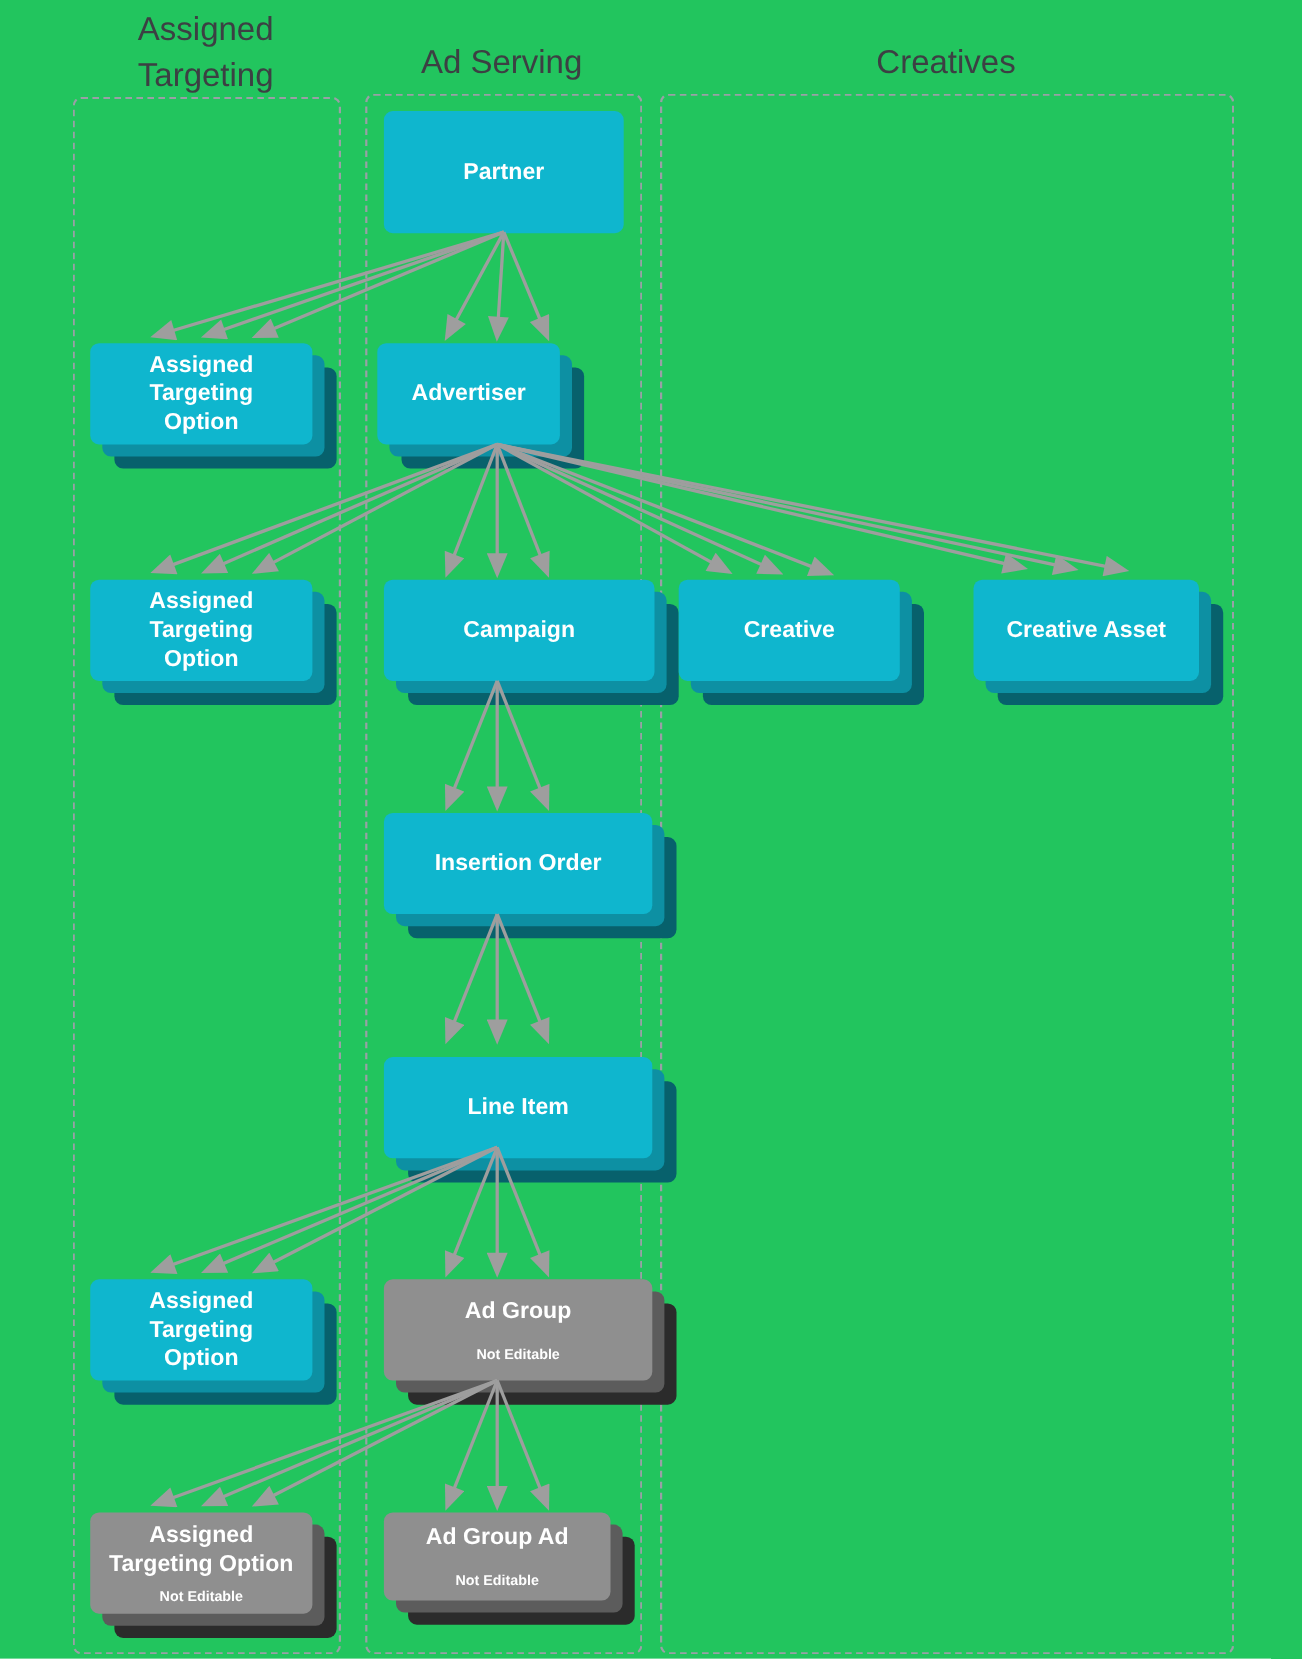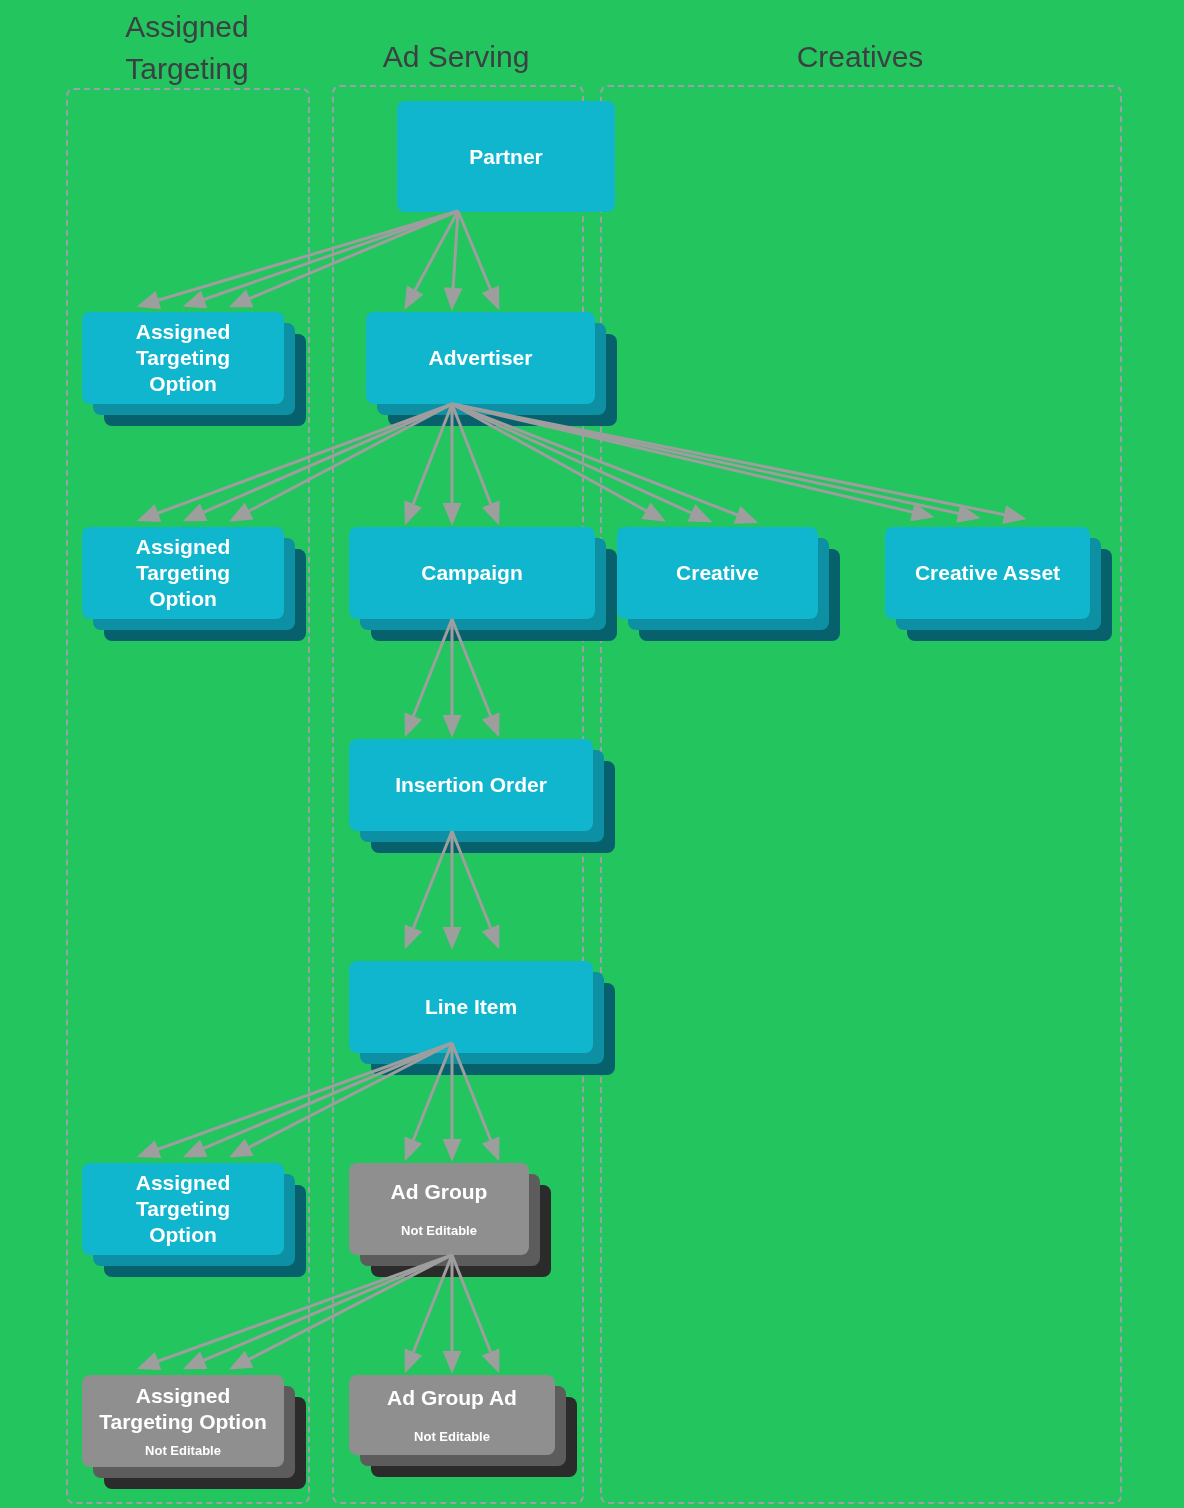--- a/index.html
+++ b/index.html
@@ -59,21 +59,20 @@
     font-size:13px;
     line-height:18px;
     margin-top:17px;
   }
   .node--teal {
     background:#0fb6ce;
     box-shadow:11px 11px 0 #0d90a3, 22px 22px 0 #07616c;
   }
   .node--teal-flat {
     background:#0fb6ce;
-    margin-left:48px;
   }
   .node--gray {
     background:#8f8f8f;
     box-shadow:11px 11px 0 #5c5c5c, 22px 22px 0 #2b2b2b;
   }
   .node--ato-gray .sub { margin-top:7px; }
 
   
   .edges {
     position:absolute;
@@ -104,21 +103,21 @@
   <div class="node node--teal-flat" style="left:349px;top:101px;width:218px;height:111px">
     <span class="label">Partner</span>
   </div>
 
   <div class="node node--teal" style="left:82px;top:312px;width:202px;height:92px">
     <span class="label">Assigned
 Targeting
 Option</span>
   </div>
 
-  <div class="node node--teal" style="left:366px;top:312px;width:229px;height:92px">
+  <div class="node node--teal" style="left:343px;top:312px;width:166px;height:92px">
     <span class="label">Advertiser</span>
   </div>
 
   <div class="node node--teal" style="left:82px;top:527px;width:202px;height:92px">
     <span class="label">Assigned
 Targeting
 Option</span>
   </div>
 
   <div class="node node--teal" style="left:349px;top:527px;width:246px;height:92px">
@@ -140,21 +139,21 @@
   <div class="node node--teal" style="left:349px;top:961px;width:244px;height:92px">
     <span class="label">Line Item</span>
   </div>
 
   <div class="node node--teal" style="left:82px;top:1163px;width:202px;height:92px">
     <span class="label">Assigned
 Targeting
 Option</span>
   </div>
 
-  <div class="node node--gray" style="left:349px;top:1163px;width:180px;height:92px">
+  <div class="node node--gray" style="left:349px;top:1163px;width:244px;height:92px">
     <span class="label">Ad Group</span>
     <span class="sub">Not Editable</span>
   </div>
 
   <div class="node node--gray node--ato-gray" style="left:82px;top:1375px;width:202px;height:92px">
     <span class="label">Assigned
 Targeting Option</span>
     <span class="sub">Not Editable</span>
   </div>
 

